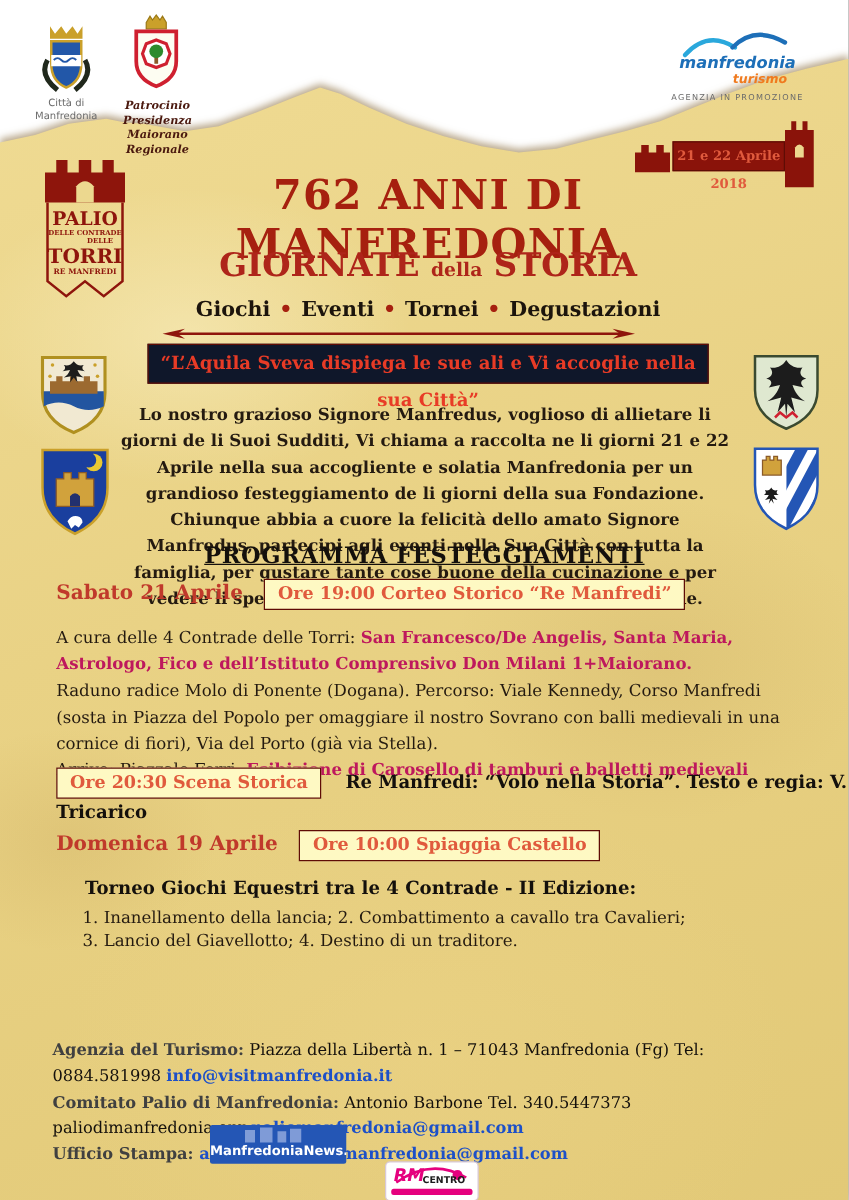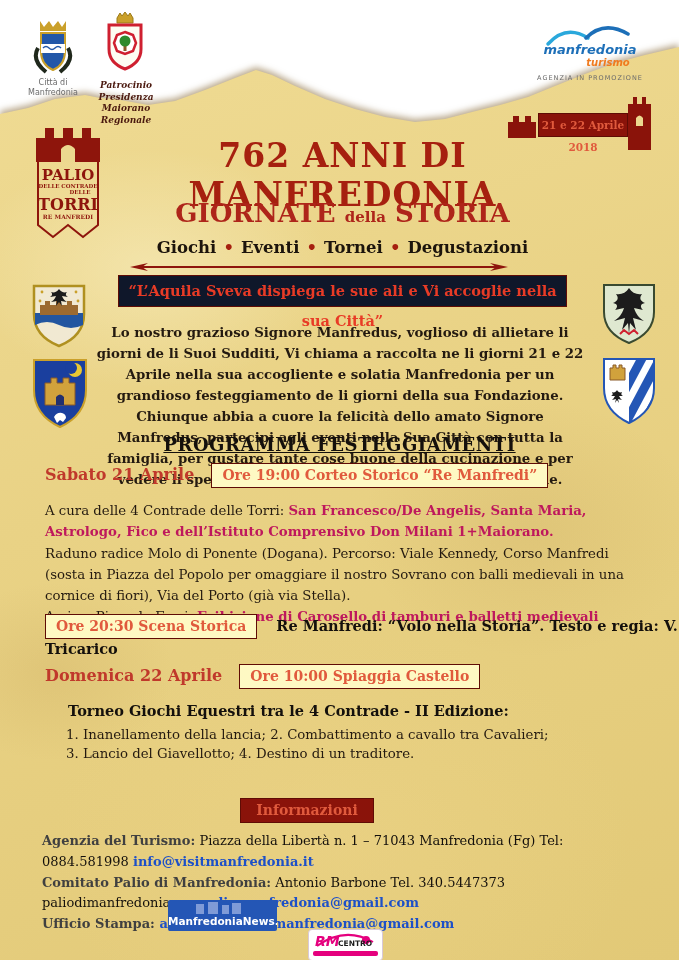--- a/index.html
+++ b/index.html
@@ -197,31 +197,30 @@
     <p>Raduno radice Molo di Ponente (Dogana). Percorso: Viale Kennedy, Corso Manfredi (sosta in Piazza del Popolo per omaggiare il nostro Sovrano con balli medievali in una cornice di fiori), Via del Porto (già via Stella).</p>
     <p><span>Arrivo: Piazzale Ferri. </span><span class="bold-black">Esibizione di Carosello di tamburi e balletti medievali</span></p>
   </div>
 
   <div class="abs" style="left:45px;top:614px;">
     <span class="badge">Ore 20:30 Scena Storica</span>
     <span class="evening-text" style="margin-left:14px;">Re Manfredi: “Volo nella Storia”. Testo e regia: V. Tricarico</span>
   </div>
 
   <div class="abs" style="left:45px;top:664px;">
-    <span class="day-label">Domenica 22 Aprile</span>
+    <span class="day-label">Domenica 19 Aprile</span>
     <span class="badge" style="margin-left:12px;">Ore 10:00 Spiaggia Castello</span>
   </div>
 
   <div class="abs" style="left:44px;top:700px;width:600px;">
     <div class="prova-line" style="padding-left:24px;">Torneo Giochi Equestri tra le 4 Contrade - II Edizione:</div>
     <div class="prova-item" style="padding-left:22px;margin-top:4px;">1. Inanellamento della lancia; 2. Combattimento a cavallo tra Cavalieri;</div>
     <div class="prova-item" style="padding-left:22px;">3. Lancio del Giavellotto; 4. Destino di un traditore.</div>
   </div>
 
-  <div class="abs ribbon-box" style="left:240px;top:798px;width:132px;height:23px;font-size:14px;line-height:23px;">Informazioni</div>
 
   <div class="abs" style="left:42px;top:831px;width:605px;">
     <div class="footer-line"><span class="footer-label">Agenzia del Turismo:</span><span> Piazza della Libertà n. 1 – 71043 Manfredonia (Fg) Tel: 0884.581998 </span><a class="footer-link" href="#">info@visitmanfredonia.it</a></div>
     <div class="footer-line"><span class="footer-label">Comitato Palio di Manfredonia:</span><span> Antonio Barbone Tel. 340.5447373 paliodimanfredonia.org </span><a class="footer-link" href="#">paliomanfredonia@gmail.com</a></div>
     <div class="footer-line"><span class="footer-label">Ufficio Stampa: </span><a class="footer-link" href="#">agenziaturismomanfredonia@gmail.com</a></div>
   </div>
 
   <div class="abs sponsor news-logo" style="left:168px;top:900px;width:109px;height:31px;">
     <svg class="abs" style="left:0;top:0;" width="109" height="31" viewBox="0 0 109 31">
       <g fill="#8fa8dd" opacity="0.85">

